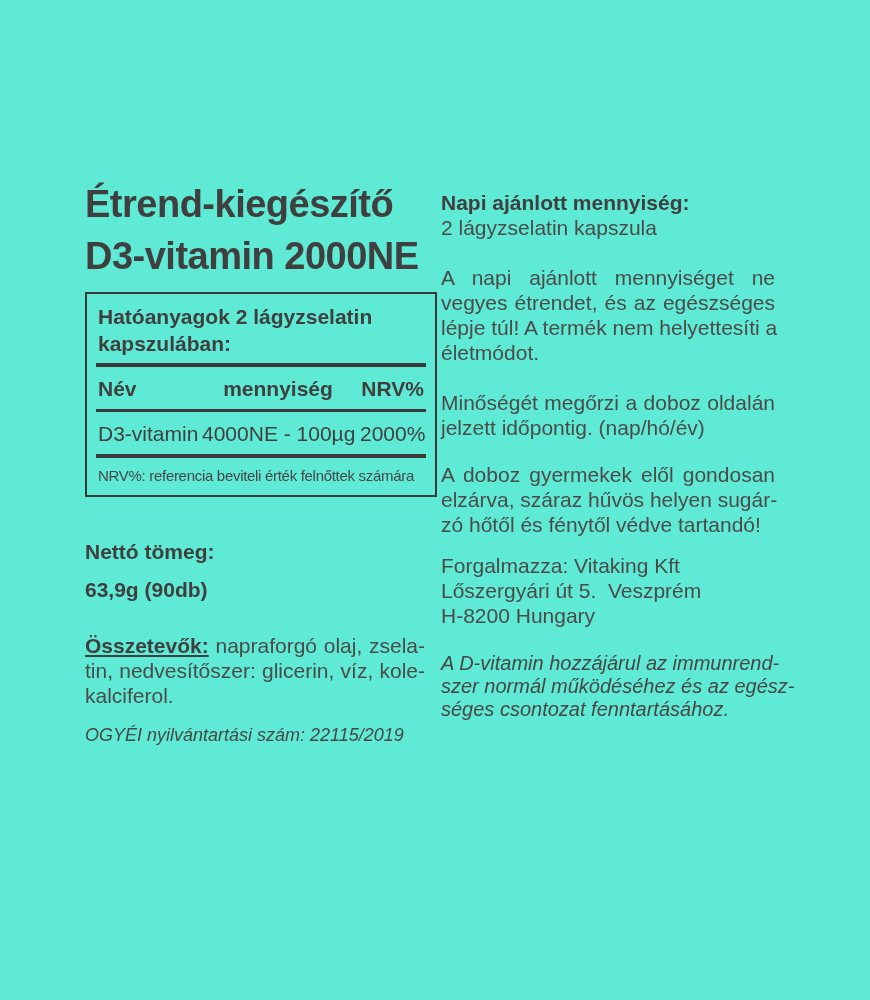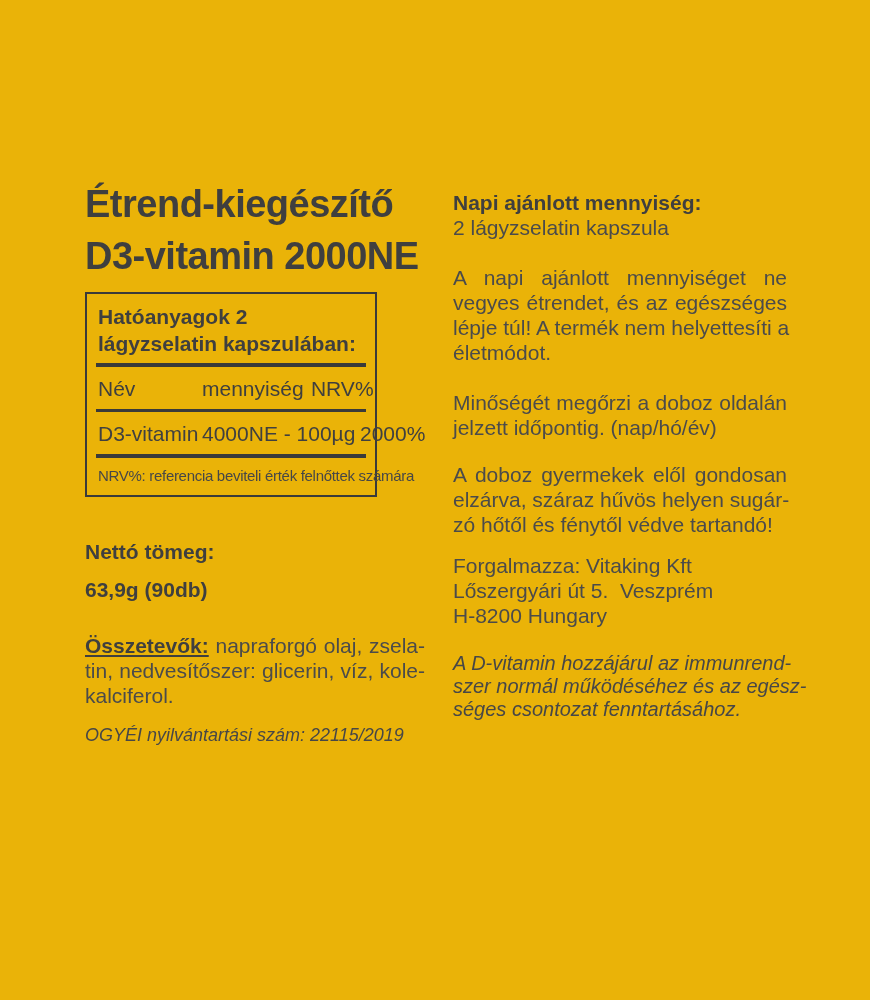--- a/index.html
+++ b/index.html
@@ -1,43 +1,43 @@
 <!DOCTYPE html>
 <html><head>
 <meta charset="utf-8">
 <style>
   html,body{margin:0;padding:0;background:#ffffff;}
   .page{
     position:relative;
     width:870px;height:1000px;
-    background:#eab308;
+    background:#5eead4;
     font-family:"Liberation Sans", sans-serif;
     color:#4b4b4b;
     overflow:hidden;
   }
   .col{position:absolute;}
   .col-left{left:85px;top:178px;width:340px;}
-  .col-right{left:453px;top:190px;width:334px;}
+  .col-right{left:441px;top:190px;width:334px;}
 
   
   .title{font-size:38px;font-weight:bold;line-height:52px;color:#3f3f3f;letter-spacing:-0.5px;}
   .title .tline{display:block;white-space:nowrap;}
 
   .supp-table{
     margin-top:10px;
     border:2px solid #3a3a3a;
-    width:292px;
+    width:352px;
     box-sizing:border-box;
     color:#404040;
   }
   .tbl-heading{font-size:21px;font-weight:bold;line-height:27px;padding:9px 10px 6px 11px;color:#3f3f3f;}
   .rule{height:4px;background:#3a3a3a;margin:0 9px;}
   .rule.thin{height:3px;}
   .trow{display:grid;grid-template-columns:104px 1fr 70px;align-items:baseline;padding:10px 11px 8px 11px;font-size:21px;}
-  .trow.thead{font-weight:normal;color:#3f3f3f;}
+  .trow.thead{font-weight:bold;color:#3f3f3f;}
   .c-qty{text-align:center;white-space:nowrap;}
   .c-nrv{text-align:right;white-space:nowrap;}
   .c-name{white-space:nowrap;}
   .tbl-footnote{font-size:15px;letter-spacing:-0.3px;padding:9px 11px 11px 11px;white-space:nowrap;color:#474747;}
 
   .net-weight{margin-top:36px;font-size:21px;font-weight:bold;line-height:38px;color:#3f3f3f;}
   .net-weight div{white-space:nowrap;}
 
   .body-txt{font-size:21px;line-height:25px;color:#4b4b4b;}
   .ingredients{margin-top:24px;}

